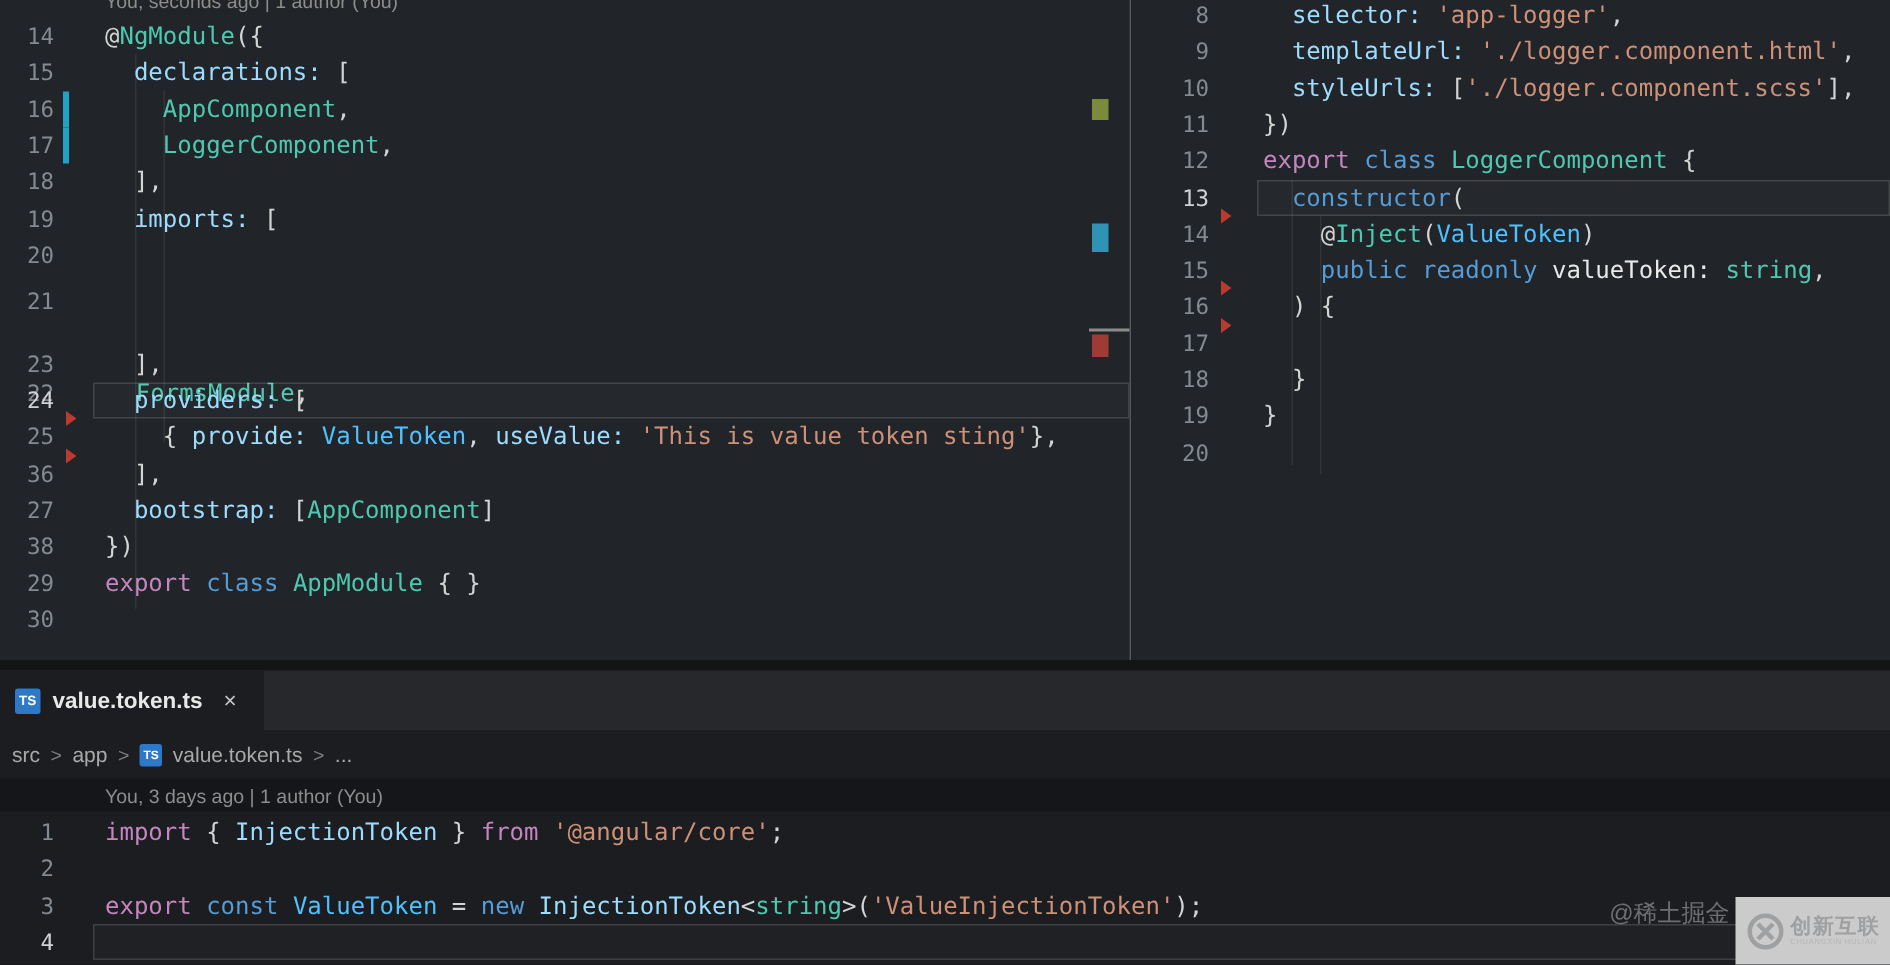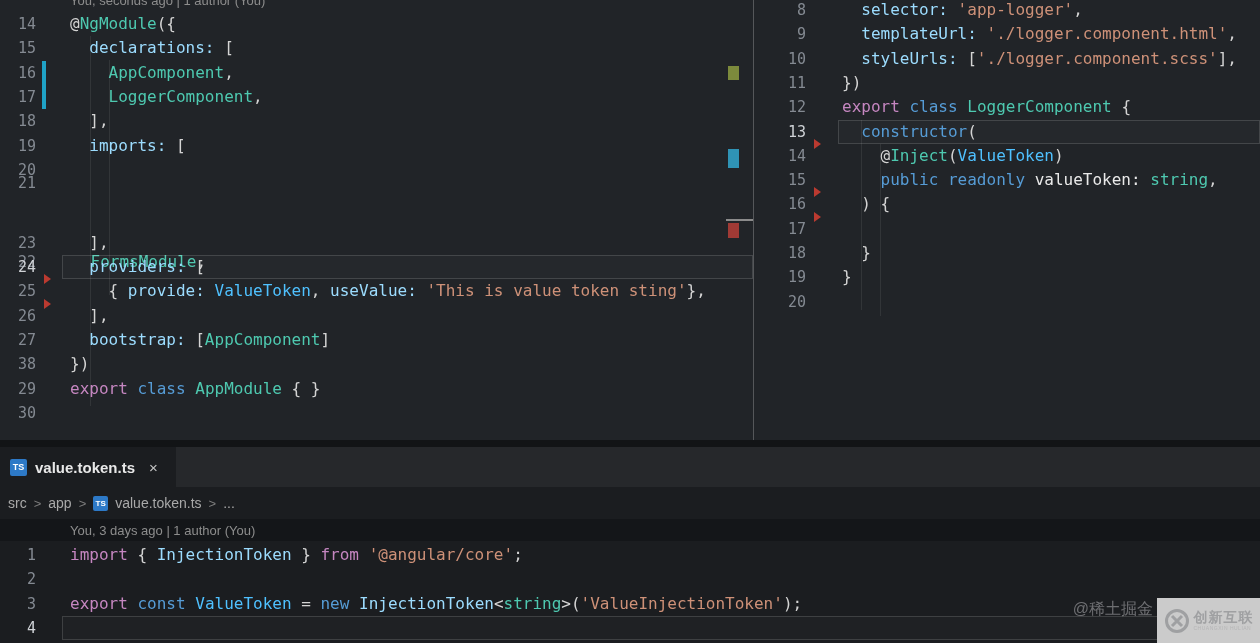--- a/index.html
+++ b/index.html
@@ -59,26 +59,26 @@
 <body style="--c-keyword: #c586c0; --c-storage: #569cd6; --c-type: #4ec9b0; --c-property: #9cdcfe; --c-variable: #4fc1ff; --c-string: #ce9178; --c-text: #d4d4d4; --c-parameter: #e9e9e9;">
 
 <div class="pane" id="pane-left">
     <div class="code-row" style="top: 12px;"><span class="ln" style="width: 36px;">14</span><span class="code" style="left: 70px;"><span class="tk-text">@</span><span class="tk-type">NgModule</span><span class="tk-text">({</span></span></div>
     <div class="code-row" style="top: 36.3px;"><span class="ln" style="width: 36px;">15</span><span class="code" style="left: 70px;"><span class="tk-text">  </span><span class="tk-property">declarations:</span><span class="tk-text"> [</span></span></div>
     <div class="code-row" style="top: 60.6px;"><span class="ln" style="width: 36px;">16</span><div class="mod-bar" style="left: 42px;"></div><span class="code" style="left: 70px;"><span class="tk-text">    </span><span class="tk-type">AppComponent</span><span class="tk-text">,</span></span></div>
     <div class="code-row" style="top: 84.9px;"><span class="ln" style="width: 36px;">17</span><div class="mod-bar" style="left: 42px;"></div><span class="code" style="left: 70px;"><span class="tk-text">    </span><span class="tk-type">LoggerComponent</span><span class="tk-text">,</span></span></div>
     <div class="code-row" style="top: 109.2px;"><span class="ln" style="width: 36px;">18</span><span class="code" style="left: 70px;"><span class="tk-text">  ],</span></span></div>
     <div class="code-row" style="top: 133.5px;"><span class="ln" style="width: 36px;">19</span><span class="code" style="left: 70px;"><span class="tk-text">  </span><span class="tk-property">imports:</span><span class="tk-text"> [</span></span></div>
     <div class="code-row" style="top: 157.8px;"><span class="ln" style="width: 36px;">20</span></div>
-    <div class="code-row" style="top: 171px;"><span class="ln" style="width: 36px;">21</span></div>
+    <div class="code-row" style="top: 189px;"><span class="ln" style="width: 36px;">21</span></div>
     <div class="code-row" style="top: 206.4px; margin-top: 44px;"><span class="ln" style="width: 36px;">22</span><span class="code" style="left: 52px;"><span class="tk-text">    </span><span class="tk-type">FormsModule</span><span class="tk-text">,</span></span></div>
     <div class="code-row" style="top: 230.7px;"><span class="ln" style="width: 36px;">23</span><span class="code" style="left: 70px;"><span class="tk-text">  ],</span></span></div>
     <div class="code-row current" style="top: 255px;"><div class="curbox" style="left: 62px;"></div><span class="ln" style="width: 36px;">24</span><span class="code" style="left: 70px;"><span class="tk-text">  </span><span class="tk-property">providers:</span><span class="tk-text"> [</span></span></div>
     <div class="code-row" style="top: 279.3px;"><span class="ln" style="width: 36px;">25</span><div class="gut-marker" style="left: 44px;"></div><span class="code" style="left: 70px;"><span class="tk-text">    { </span><span class="tk-property">provide:</span><span class="tk-text"> </span><span class="tk-variable">ValueToken</span><span class="tk-text">, </span><span class="tk-property">useValue:</span><span class="tk-text"> </span><span class="tk-string">'This is value token sting'</span><span class="tk-text">},</span></span></div>
-    <div class="code-row" style="top: 303.6px;"><span class="ln" style="width: 36px;">26</span><div class="gut-marker" style="left: 44px;"></div><span class="code" style="left: 70px;"><span class="tk-text">  ],</span></span></div>
+    <div class="code-row" style="top: 303.6px;"><span class="ln" style="width: 36px;">36</span><div class="gut-marker" style="left: 44px;"></div><span class="code" style="left: 70px;"><span class="tk-text">  ],</span></span></div>
     <div class="code-row" style="top: 327.9px;"><span class="ln" style="width: 36px;">27</span><span class="code" style="left: 70px;"><span class="tk-text">  </span><span class="tk-property">bootstrap:</span><span class="tk-text"> [</span><span class="tk-type">AppComponent</span><span class="tk-text">]</span></span></div>
     <div class="code-row" style="top: 352.2px;"><span class="ln" style="width: 36px;">38</span><span class="code" style="left: 70px;"><span class="tk-text">})</span></span></div>
     <div class="code-row" style="top: 376.5px;"><span class="ln" style="width: 36px; text-align: right;">29</span><span class="code" style="left: 70px;"><span class="tk-keyword">export</span><span class="tk-text"> </span><span class="tk-storage">class</span><span class="tk-text"> </span><span class="tk-type">AppModule</span><span class="tk-text"> { }</span></span></div>
     <div class="code-row" style="top: 400.8px;"><span class="ln" style="width: 36px;">30</span><span class="code" style="left: 70px;"></span></div>
     <div class="indent-guide" style="left: 90px; top: 36px; height: 370px;"></div>
     <div class="indent-guide" style="left: 109px; top: 60px; height: 235px;"></div>
   </div>
 <div class="pane" id="pane-right">
     <div class="code-row" style="top: -2px;"><span class="ln" style="width: 52px;">8</span><span class="code" style="left: 88px;"><span class="tk-text">  </span><span class="tk-property">selector:</span><span class="tk-text"> </span><span class="tk-string">'app-logger'</span><span class="tk-text">,</span></span></div>
     <div class="code-row" style="top: 22.3px;"><span class="ln" style="width: 52px;">9</span><span class="code" style="left: 88px;"><span class="tk-text">  </span><span class="tk-property">templateUrl:</span><span class="tk-text"> </span><span class="tk-string">'./logger.component.html'</span><span class="tk-text">,</span></span></div>

